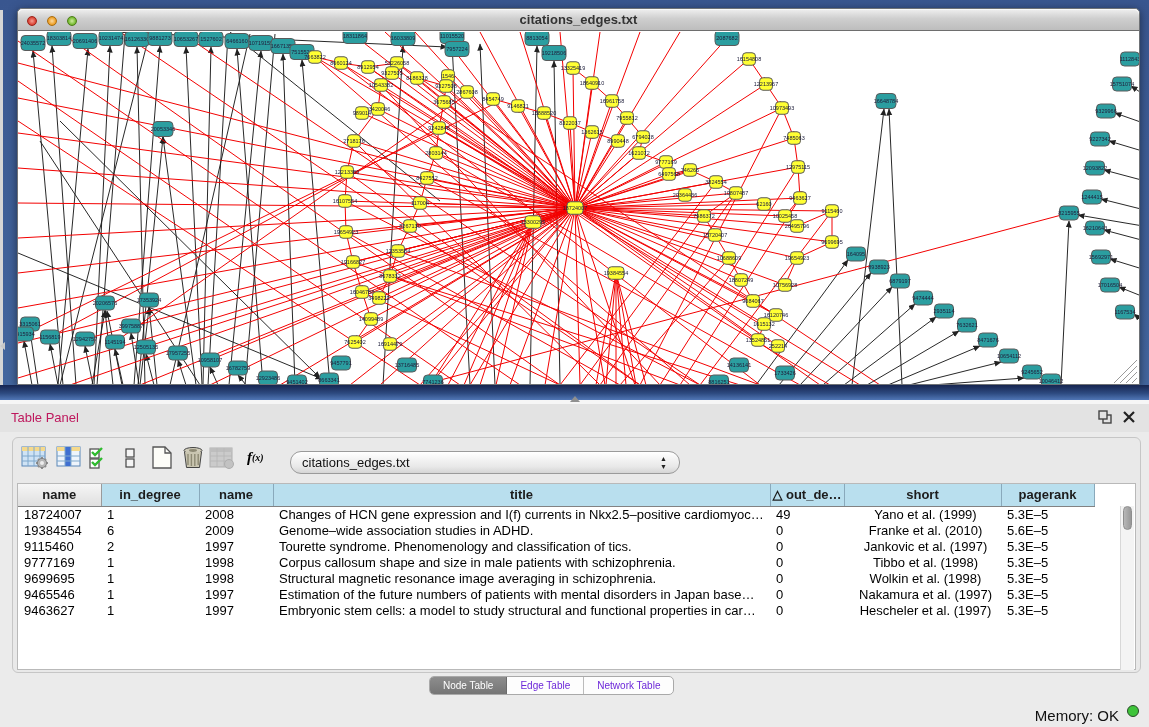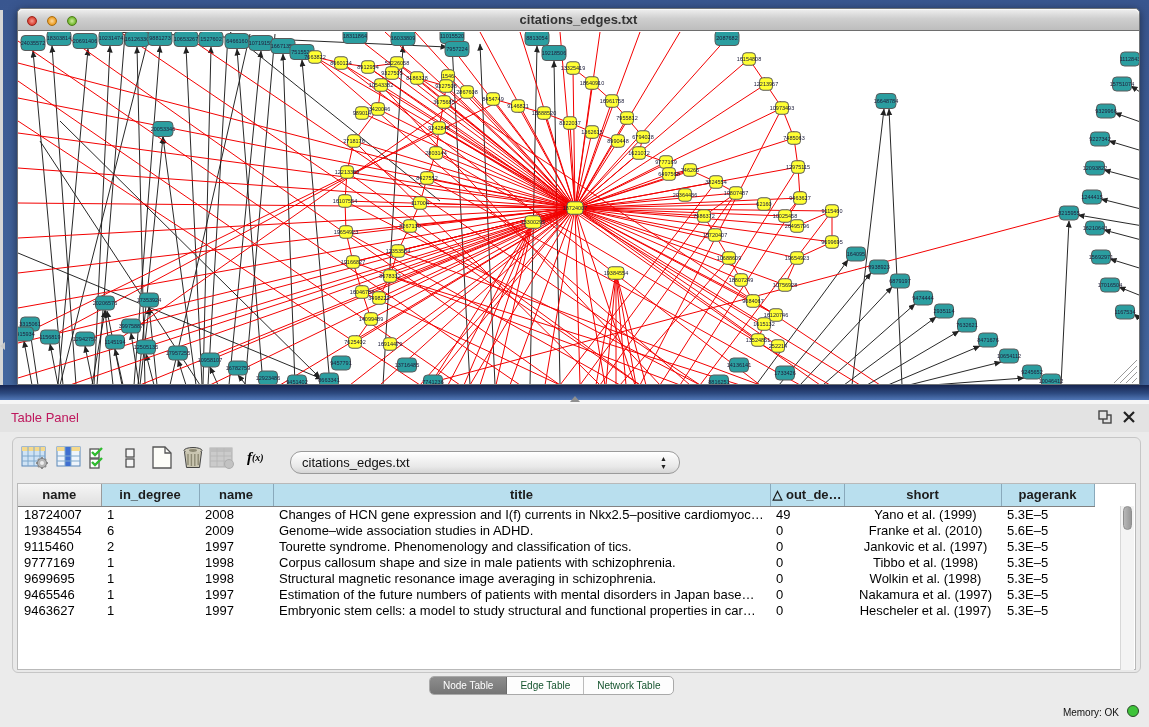--- a/index.html
+++ b/index.html
@@ -27,24 +27,24 @@
 table.t th{height:22px;background:#b9dfee;border-right:1px solid #89a9bb;border-bottom:1px solid #828282;font-weight:bold;color:#1c1c1c;overflow:hidden;white-space:nowrap}
 table.t th.c0{background:linear-gradient(#f6f6f6,#dfdfdf);border-right:1px solid #9a9a9a}
 table.t td{height:16px;padding:0 0 0 6px;color:#000;overflow:hidden;white-space:nowrap}
 td.c0{padding-left:5px}
 td.c1{padding-left:10px}
 .c0{width:83px}.c1{width:98px}.c2{width:74px}.c3{width:497px}.c4{width:74px}.c5{width:157px}.c6{width:93px}
 td.c5{text-align:center;padding-left:0}
 .vsb{position:absolute;right:1px;top:22px;width:14px;height:164px;background:#f4f4f4;border-left:1px solid #d8d8d8}
 .vsb .thumb{position:absolute;left:2px;top:0px;width:9px;height:24px;border-radius:5px;background:linear-gradient(90deg,#b8b8b8,#989898);border:1px solid #8e8e8e}
 .tabs{position:absolute;left:429px;top:276px;height:19px;display:flex;border:1px solid #a9a9a9;border-radius:5px;overflow:hidden;background:#fdfdfd;font-size:10px}
-.tabs .tab{padding:0 13px;line-height:18px;color:#14532d;border-right:1px solid #bbb}
+.tabs .tab{padding:0 13px;line-height:18px;color:#6d28d9;border-right:1px solid #bbb}
 .tabs .tab.sel{background:linear-gradient(#8d8d8d,#757575);color:#fff;border-right:1px solid #6b6b6b}
 .tabs .tab:last-child{border-right:none}
-.status{position:absolute;left:0;top:300px;width:1149px;height:27px;font-size:10px;color:#111}
+.status{position:absolute;left:0;top:300px;width:1149px;height:27px;font-size:15px;color:#111}
 .status .mem{position:absolute;right:30px;top:7px}
 .status .dot{position:absolute;right:10px;top:5px;width:12px;height:12px;border-radius:50%;background:#3ec43a;border:1.5px solid #2a4a2a}
 .icon{display:inline-block;vertical-align:top}
 </style></head><body>
 <div class="desktop">
   <div class="lstrip"></div>
   <div class="win">
     <div class="canvas">
         <svg width="1121" height="353" viewBox="18 31 1121 353" style="position:absolute;left:0;top:0">
 <defs>

